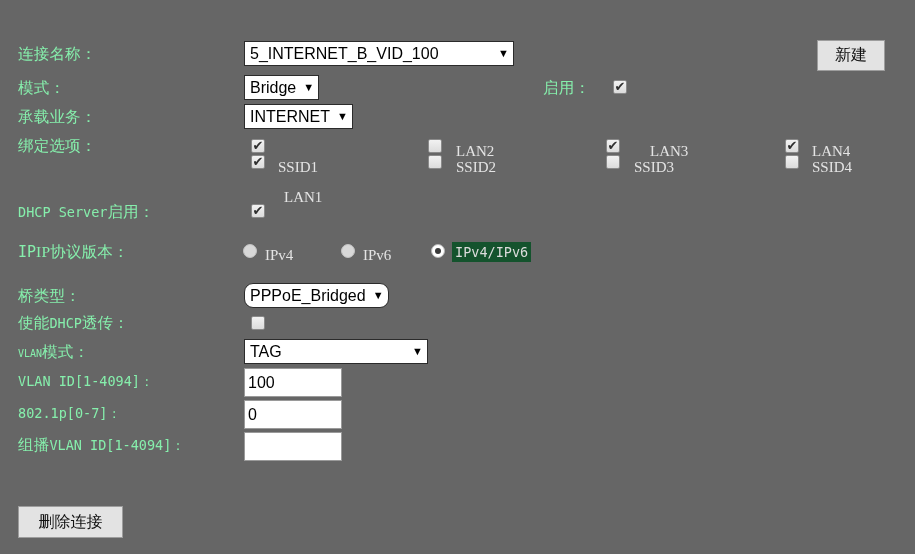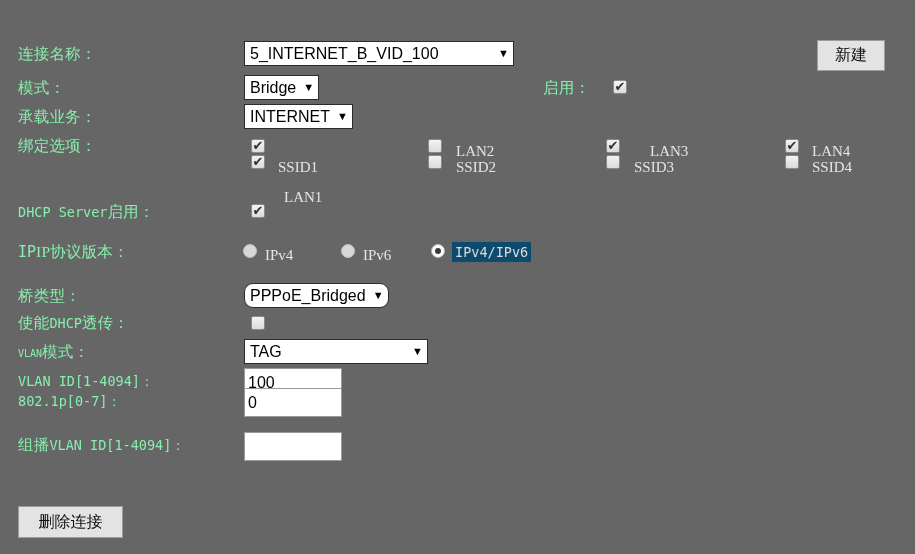--- a/index.html
+++ b/index.html
@@ -140,21 +140,21 @@
 
   .optlabel {
     position: absolute;
     color: #e4e4e4;
     font-family: "Liberation Serif", "DejaVu Serif", serif;
     font-size: 15px;
     line-height: 16px;
     white-space: nowrap;
   }
   .optlabel.selected {
-    background: #0c4a6e;
+    background: #14532d;
     color: #dcdcdc;
     font-family: "DejaVu Sans Mono", "Liberation Mono", monospace;
     font-size: 13.5px;
     padding: 2px 3px;
   }
 
   
   .btn {
     position: absolute;
     background: #e3e3e3;
@@ -270,21 +270,21 @@
       <span class="sel-text">TAG</span>
       <span class="caret">▼</span>
     </div>
   </div>
 
   <div class="row" style="top:368px;">
     <span class="label"><span class="mono">VLAN ID[1-4094]：</span></span>
     <div class="tinput" style="left:244px; top:0px;">100</div>
   </div>
 
-  <div class="row" style="top:388px;">
+  <div class="row" style="top:400px;">
     <span class="label"><span class="mono">802.1p[0-7]：</span></span>
     <div class="tinput" style="left:244px; top:0px;">0</div>
   </div>
 
   <div class="row" style="top:432px;">
     <span class="label"><span>组播</span><span class="mono">VLAN ID[1-4094]：</span></span>
     <div class="tinput" style="left:244px; top:0px;"></div>
   </div>
 
   <div class="btn" style="left:18px; top:506px; width:105px; height:32px;">删除连接</div>

